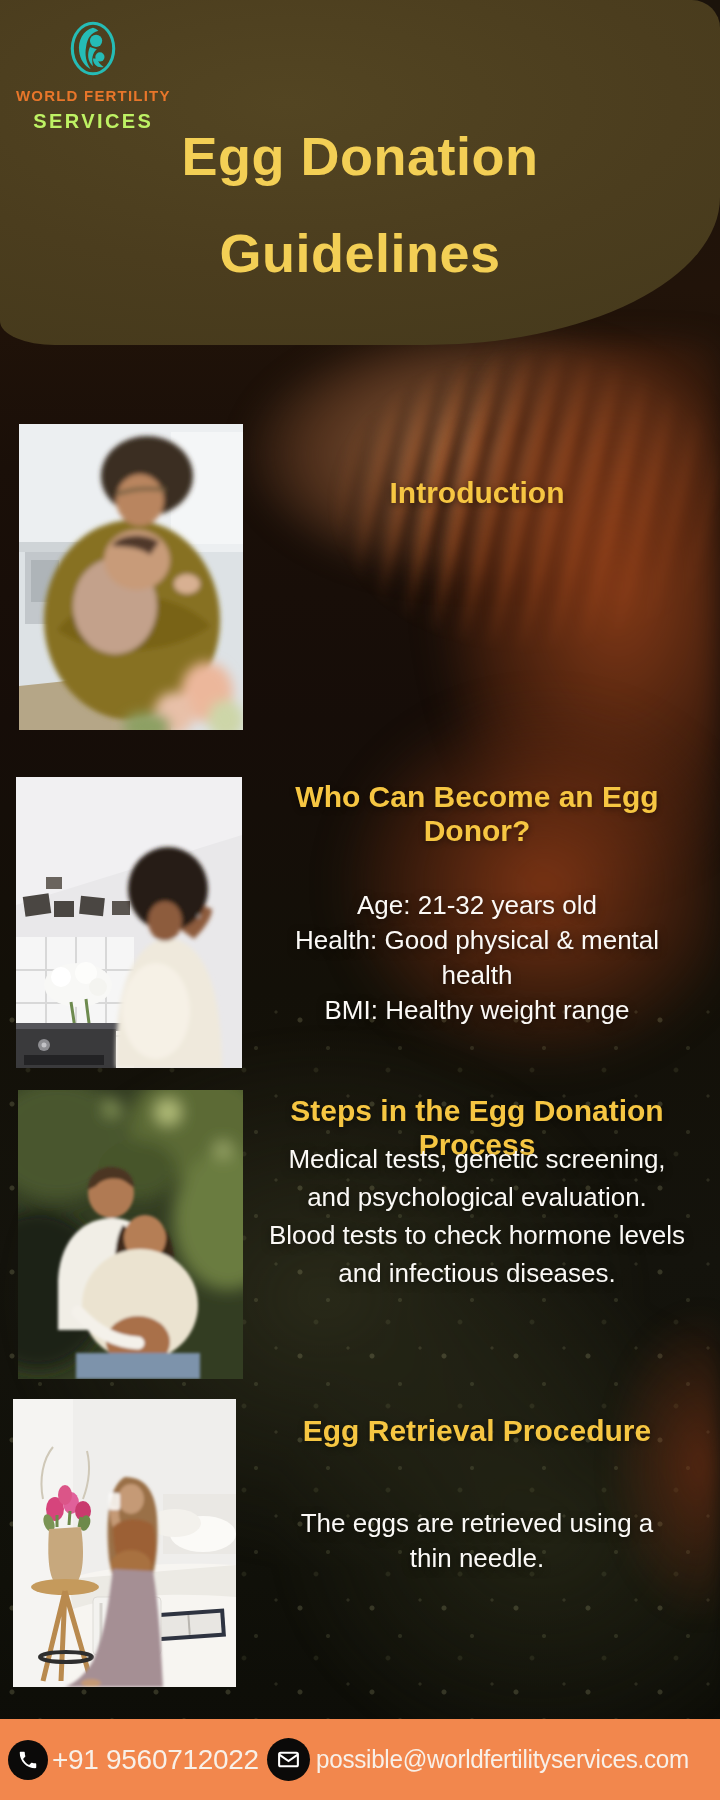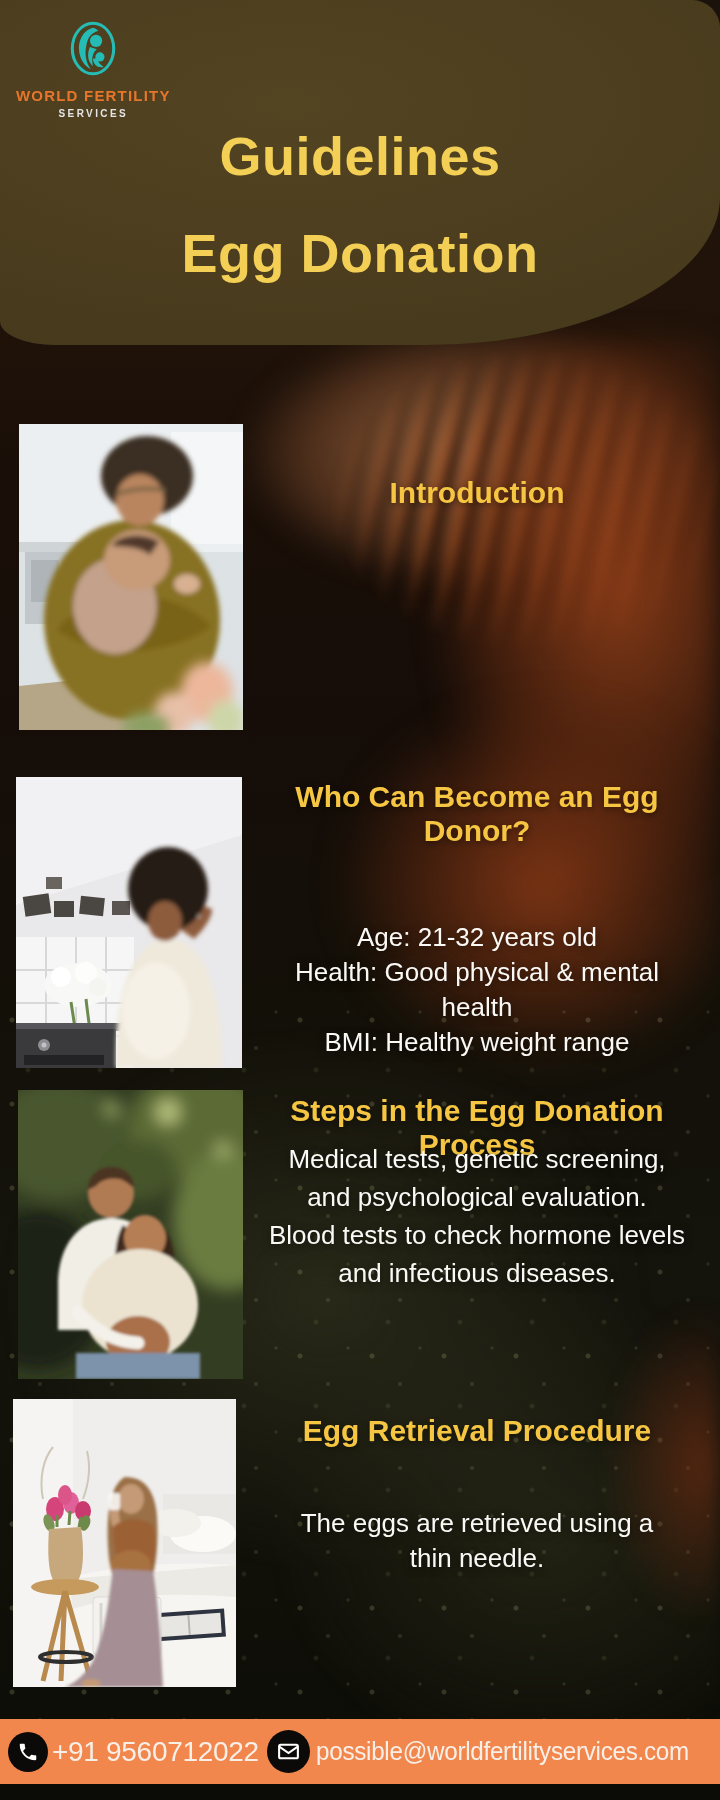--- a/index.html
+++ b/index.html
@@ -43,21 +43,21 @@
 
   
   .header-blob{position:absolute;top:0;left:0;width:720px;height:345px;z-index:1;
     background:radial-gradient(ellipse 90% 80% at 40% 30%,#534522 0%,#4b3d1e 60%,#463a1c 100%);
     border-radius:0 28px 295px 55px / 0 28px 148px 24px;}
 
   .logo{position:absolute;top:20px;left:16px;z-index:2;display:flex;align-items:center;gap:8px;flex-direction:column;}
   .logo-mark{width:46px;height:57px;}
   .logo-text{display:flex;flex-direction:column;align-items:center;line-height:1.45;}
   .logo-l1{color:#E8762A;font-weight:700;font-size:15px;letter-spacing:1.2px;}
-  .logo-l2{color:#e5e5e5;font-weight:700;font-size:10px;letter-spacing:2.4px;}
+  .logo-l2{color:#bef264;font-weight:700;font-size:20px;letter-spacing:2.4px;}
 
   .title{position:absolute;top:108px;left:60px;width:600px;z-index:2;text-align:center;
     color:#F3CF55;font-weight:700;font-size:54px;line-height:97px;letter-spacing:.5px;}
 
   
   .photo{position:absolute;z-index:2;overflow:hidden;}
   .photo svg{display:block;width:100%;height:100%;}
   .ph1{left:19px;top:424px;width:224px;height:306px;}
   .ph2{left:16px;top:777px;width:226px;height:291px;}
   .ph3{left:18px;top:1090px;width:225px;height:289px;}
@@ -67,27 +67,27 @@
   .heading{position:absolute;z-index:2;left:247px;width:460px;text-align:center;
     color:#F6C642;font-weight:700;font-size:30px;line-height:34px;
     text-shadow:0 2px 6px rgba(0,0,0,.45);}
   .h1{top:476px;}
   .h2{top:780px;}
   .h3{top:1094px;}
   .h4{top:1414px;}
   .body-text{position:absolute;z-index:2;text-align:center;color:#fbf9f6;
     text-shadow:0 2px 8px rgba(0,0,0,.5);}
   .b1{top:522px;left:237px;width:480px;font-size:24px;line-height:30px;}
-  .b2{top:888px;left:150px;width:654px;left:267px;width:420px;font-size:26px;line-height:35px;margin-top:32px;}
+  .b2{top:888px;left:150px;width:654px;left:267px;width:420px;font-size:26px;line-height:35px;}
   .b3{top:1140px;left:267px;width:420px;font-size:26px;line-height:38px;}
   .b4{top:1506px;left:277px;width:400px;font-size:26px;line-height:35px;}
   .u{font-weight:700;text-decoration:underline;text-decoration-thickness:2px;text-underline-offset:4px;}
 
   
-  .footer{position:absolute;left:0;top:1719px;width:720px;height:65px;z-index:3;
+  .footer{position:absolute;left:0;top:1719px;width:720px;height:81px;z-index:3;
     background:#F2874D;display:flex;align-items:center;padding:0 9px 0 8px;box-sizing:border-box;}
   .icon-circle{background:#0b0a09;border-radius:50%;display:flex;align-items:center;
     justify-content:center;flex:0 0 auto;}
   .ic-phone{width:40px;height:40px;}
   .ic-mail{width:43px;height:43px;margin-left:8px;}
   .footer-phone{color:#F8F0E8;font-size:28px;letter-spacing:-.3px;margin-left:4px;white-space:nowrap;}
   .footer-email{color:#F8F0E8;font-size:25px;letter-spacing:-.3px;margin-left:6px;white-space:nowrap;
     display:inline-block;transform:scaleX(.97);transform-origin:left center;}
 </style>
 </head>
@@ -115,22 +115,22 @@
       <circle cx="39" cy="48" r="6" fill="#25BCB6"></circle>
       <path d="M30 50 C30 58 36 63 44 61 C39 58 36 54 36 50 Z" fill="#25BCB6"></path>
     </svg>
     <div class="logo-text">
       <span class="logo-l1">WORLD FERTILITY</span>
       <span class="logo-l2">SERVICES</span>
     </div>
   </div>
 
   <div class="title">
+    <div>Egg Donation</div>
     <div>Guidelines</div>
-    <div>Egg Donation</div>
   </div>
 
   <div class="photo ph1">
     <svg viewBox="0 0 224 306" preserveAspectRatio="none">
       <defs>
         <filter id="f1a" x="-20%" y="-20%" width="140%" height="140%">
             <feGaussianBlur stdDeviation="2.5"></feGaussianBlur>
           </filter>
         <filter id="f1b" x="-40%" y="-40%" width="180%" height="180%">
             <feGaussianBlur stdDeviation="6"></feGaussianBlur>

